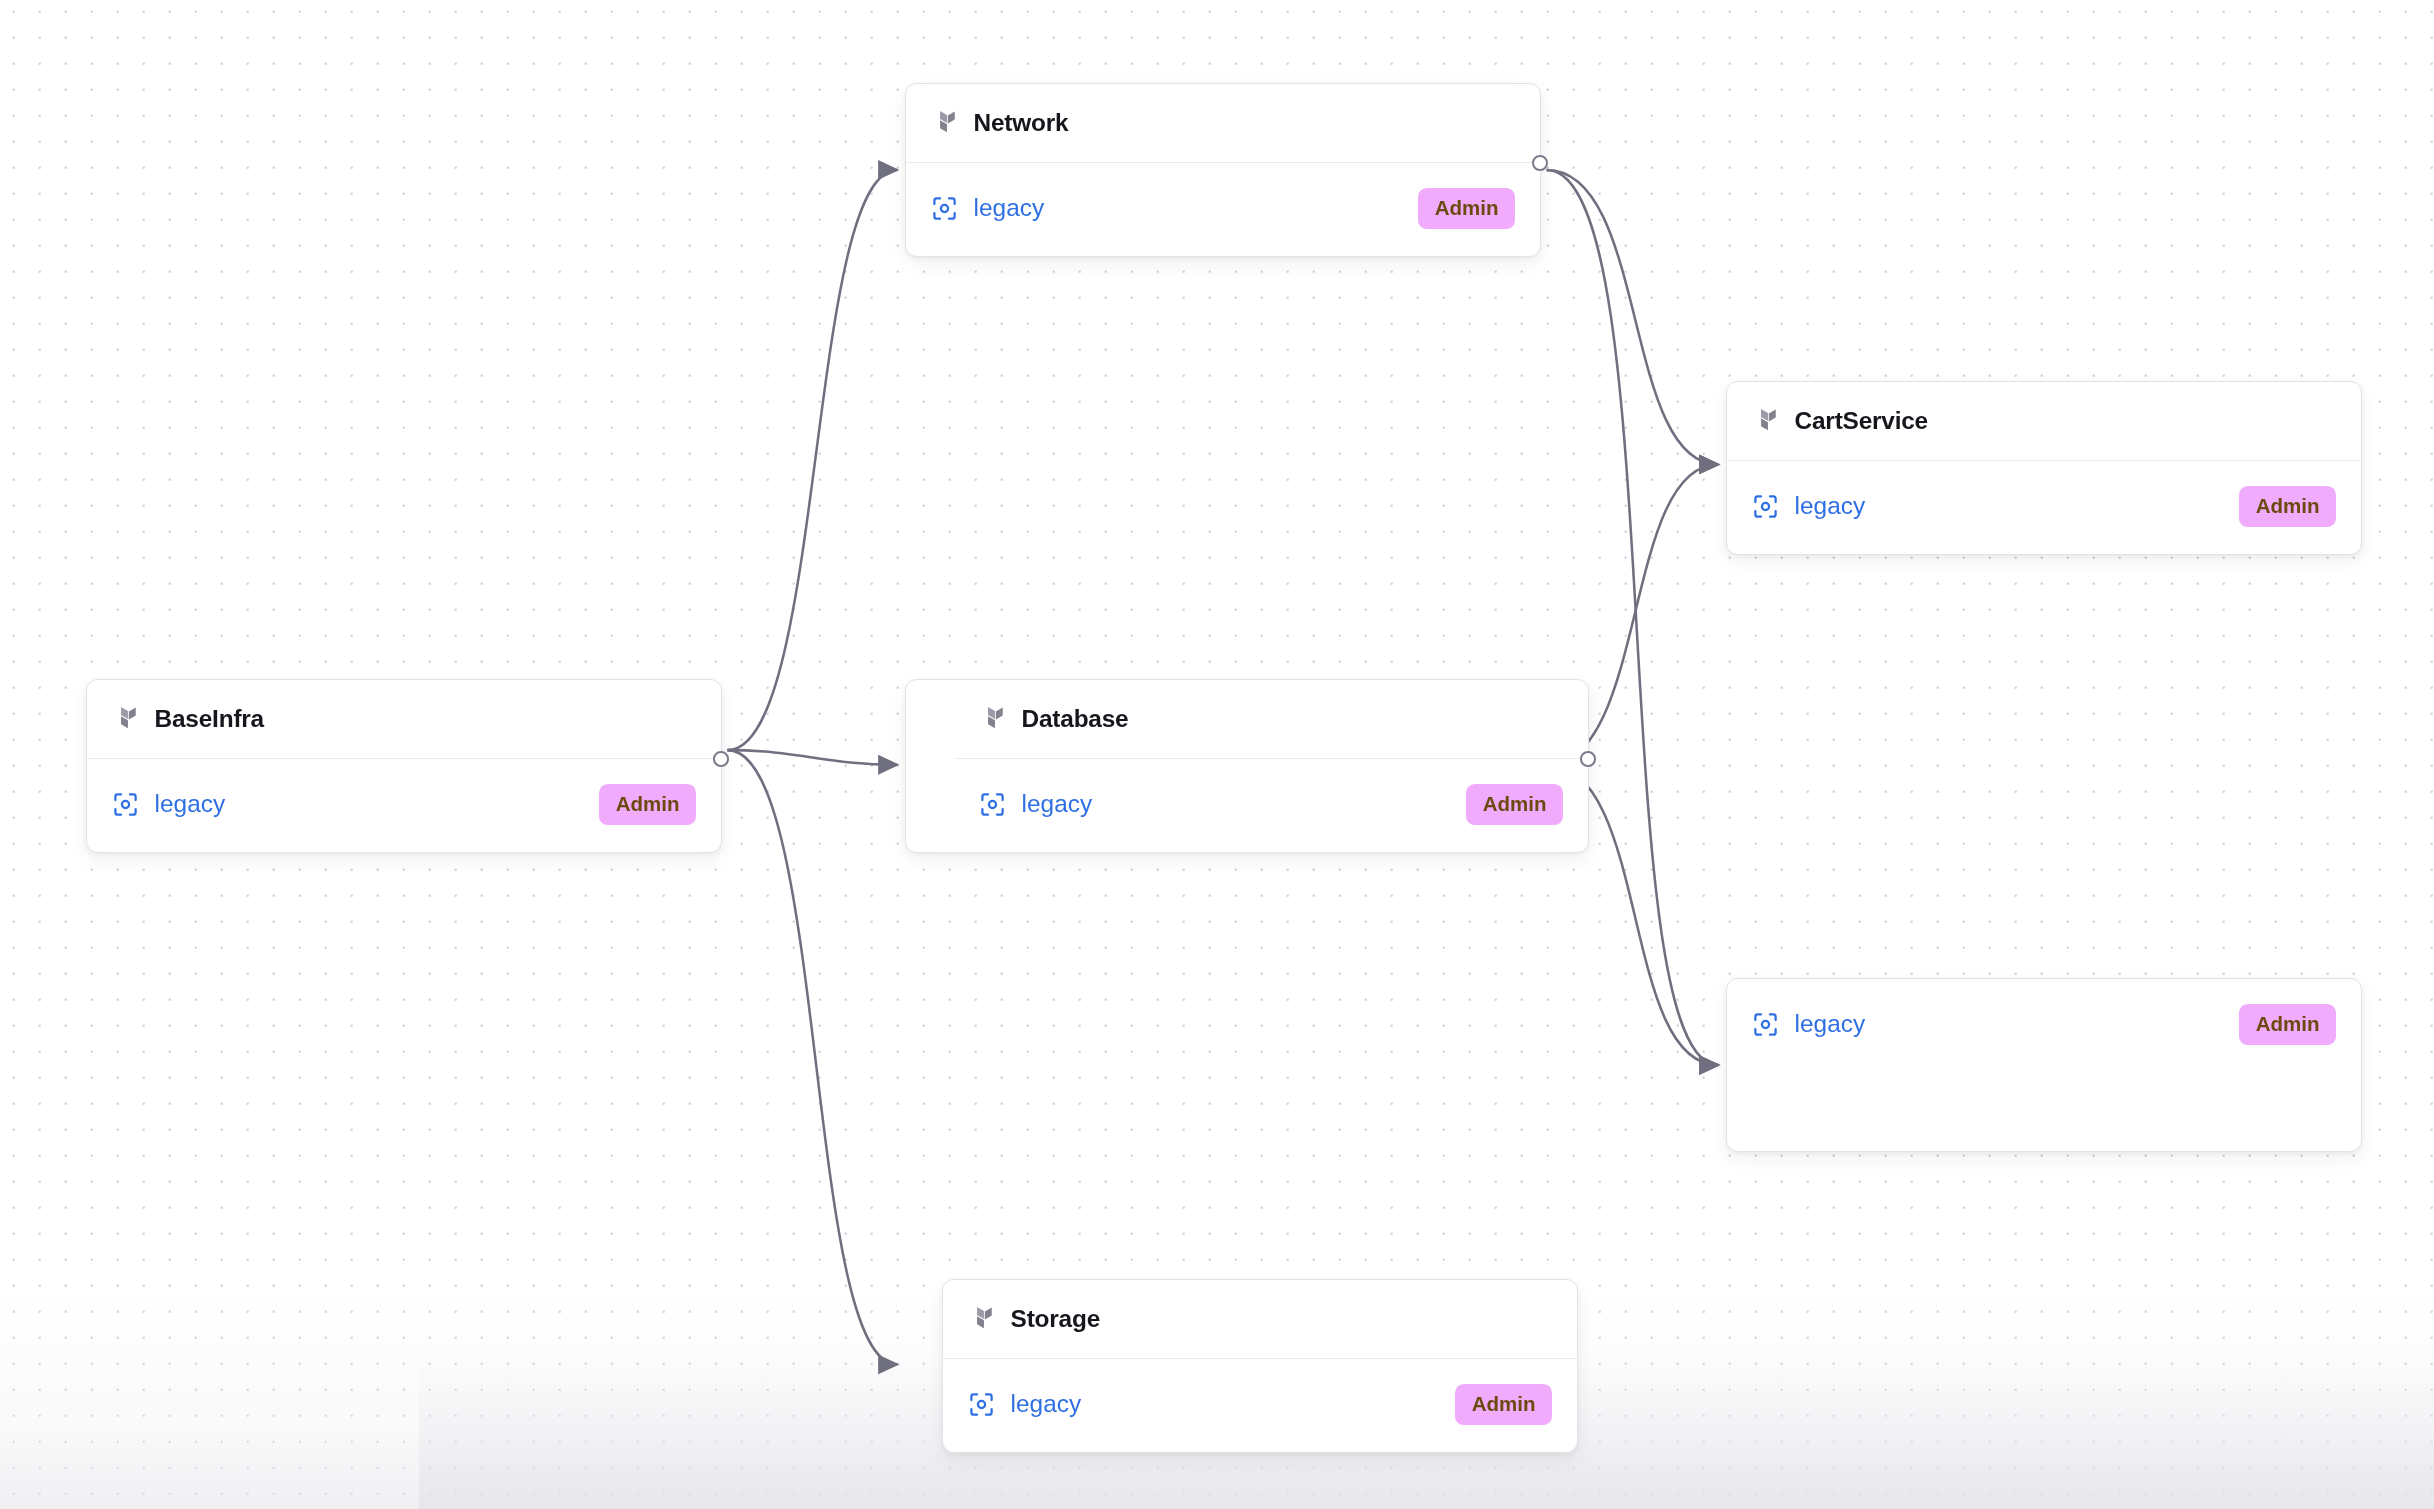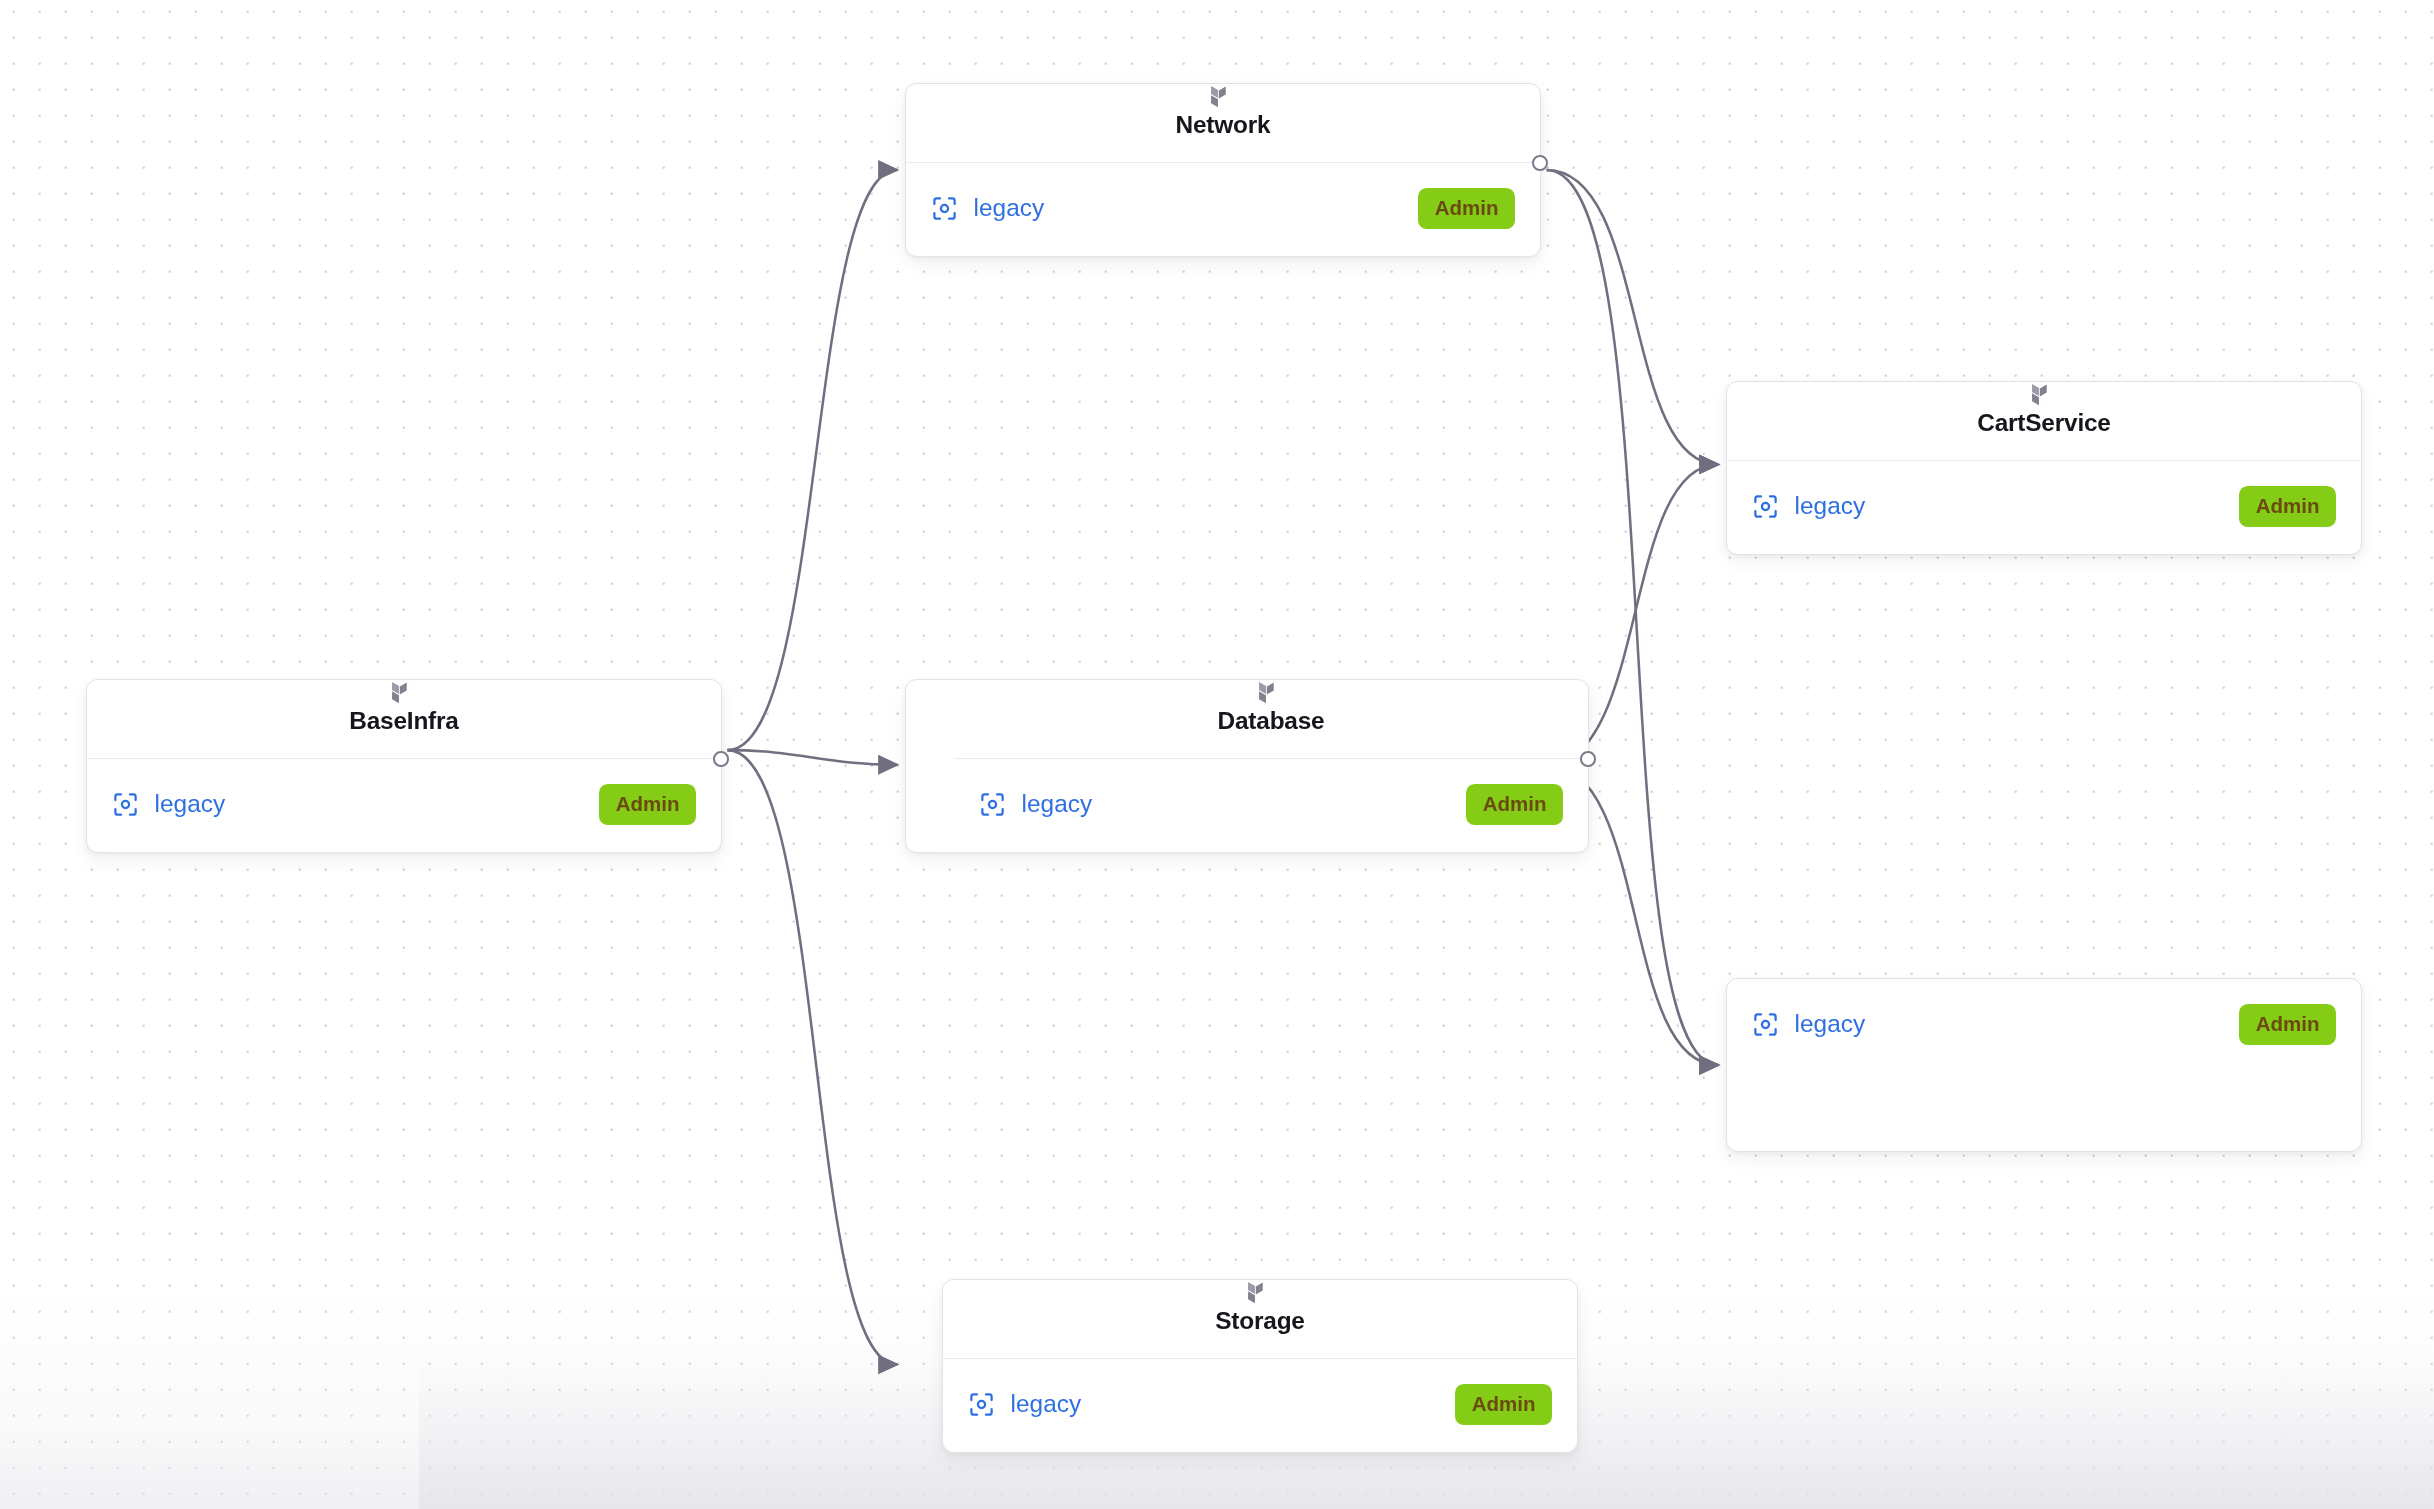--- a/index.html
+++ b/index.html
@@ -64,21 +64,20 @@
     overflow: visible;
   }
 
   .node-header {
     height: 79px;
     display: flex;
     align-items: center;
     padding: 0 25px;
     box-sizing: border-box;
     border-bottom: 1px solid #ebebf0;
-    flex-direction: column;
   }
 
   .tf-icon {
     width: 25px;
     height: 29px;
     flex: 0 0 auto;
     margin-right: 17.6px;
     display: block;
   }
 
@@ -115,21 +114,21 @@
   }
 
   .ws-label {
     font-size: 24.4px;
     color: #2f6fe4;
     line-height: 1;
     white-space: nowrap;
   }
 
   .role-badge {
-    background: #84cc16;
+    background: #f0abfc;
     color: #6b4a10;
     font-size: 20.5px;
     font-weight: bold;
     border-radius: 8.8px;
     padding: 9.8px 16.6px 10.7px 16.6px;
     line-height: 1;
     white-space: nowrap;
   }
 
   .handle {

